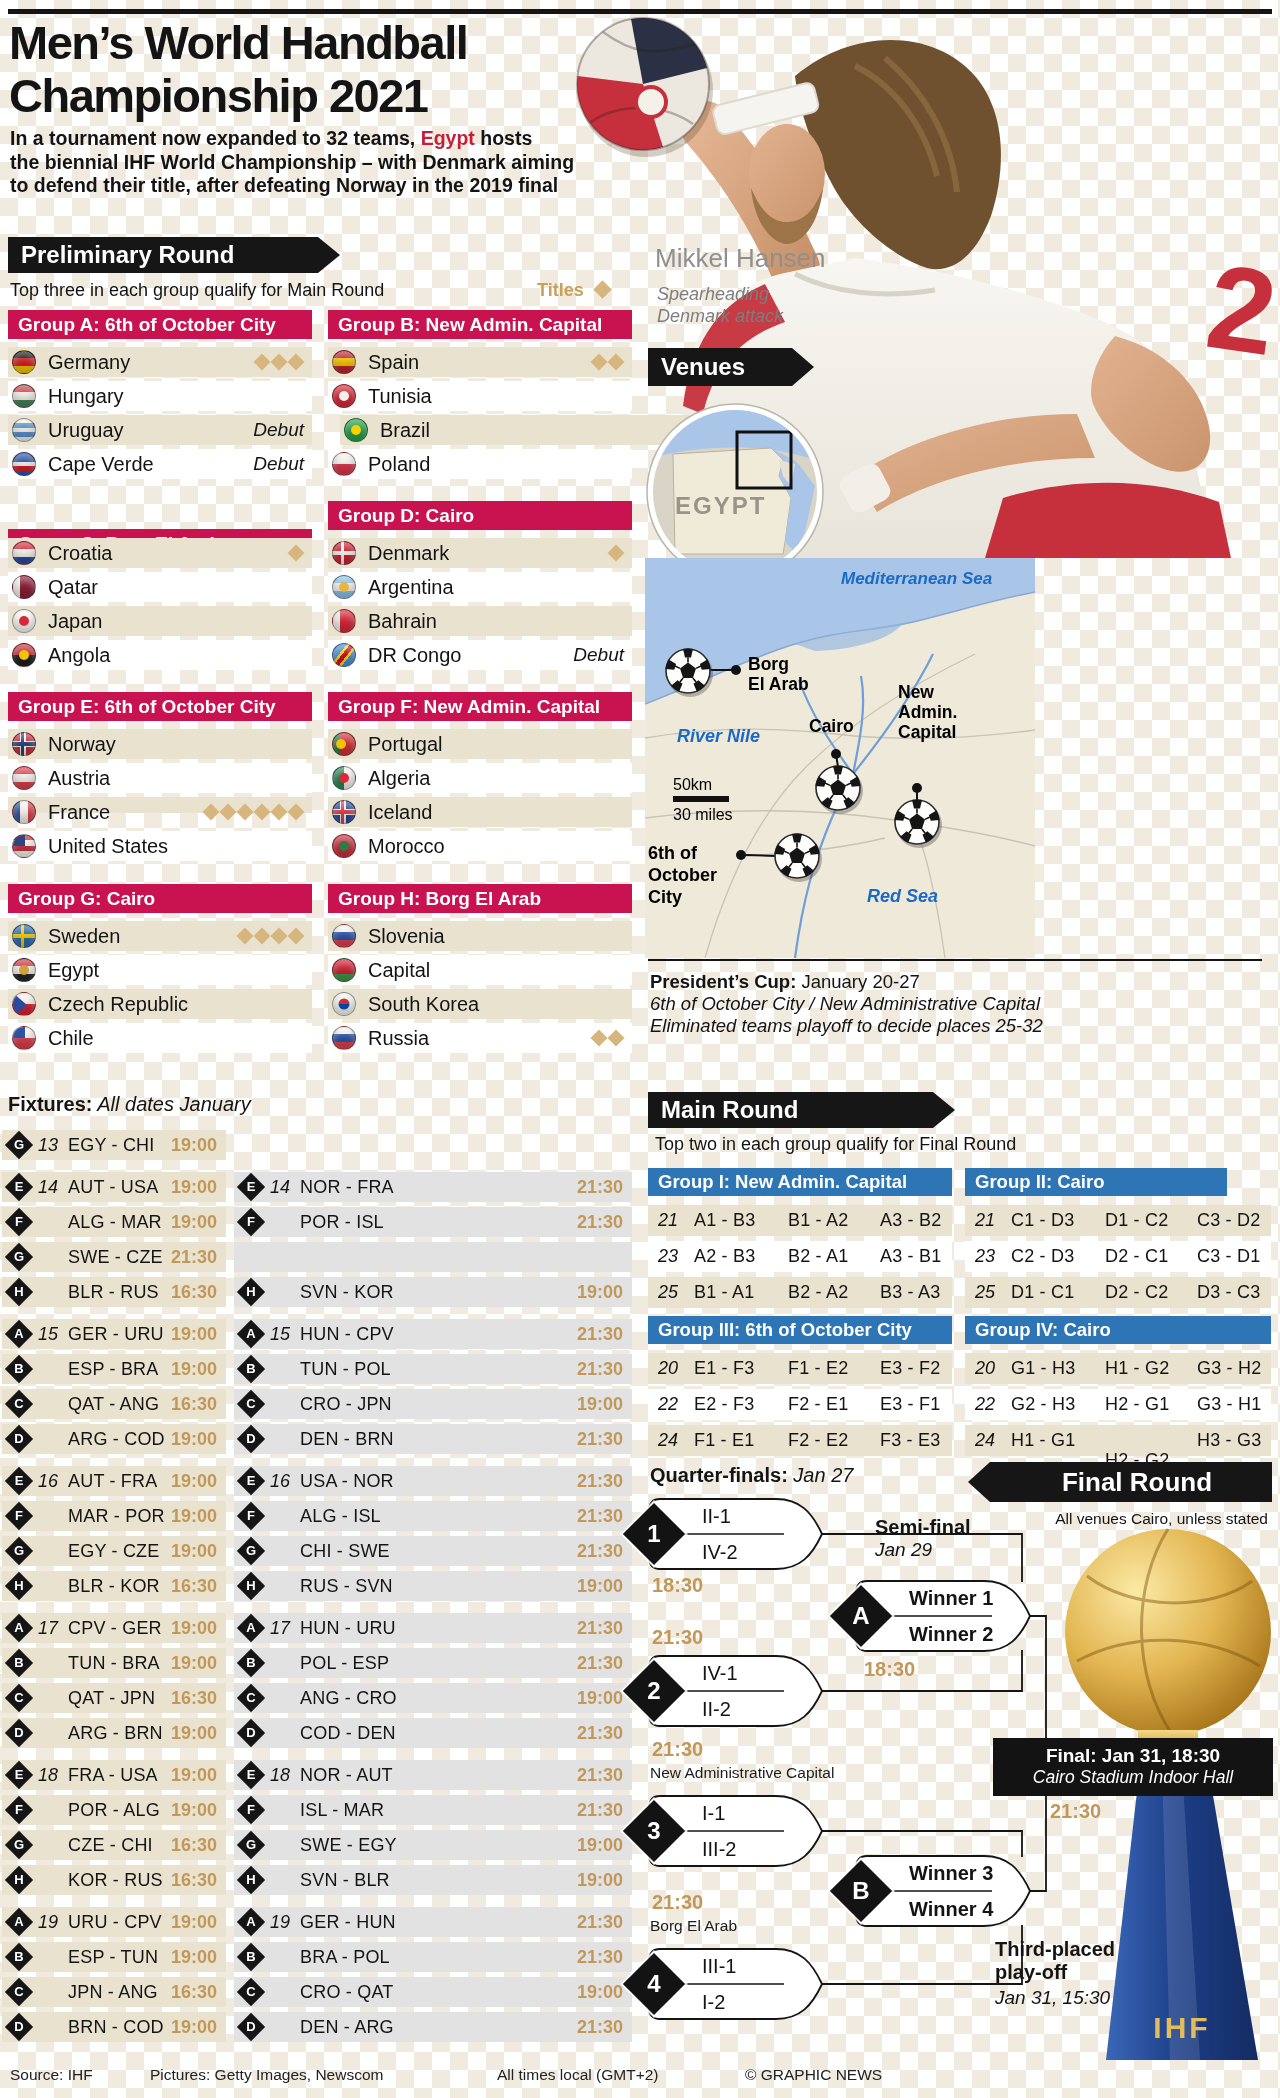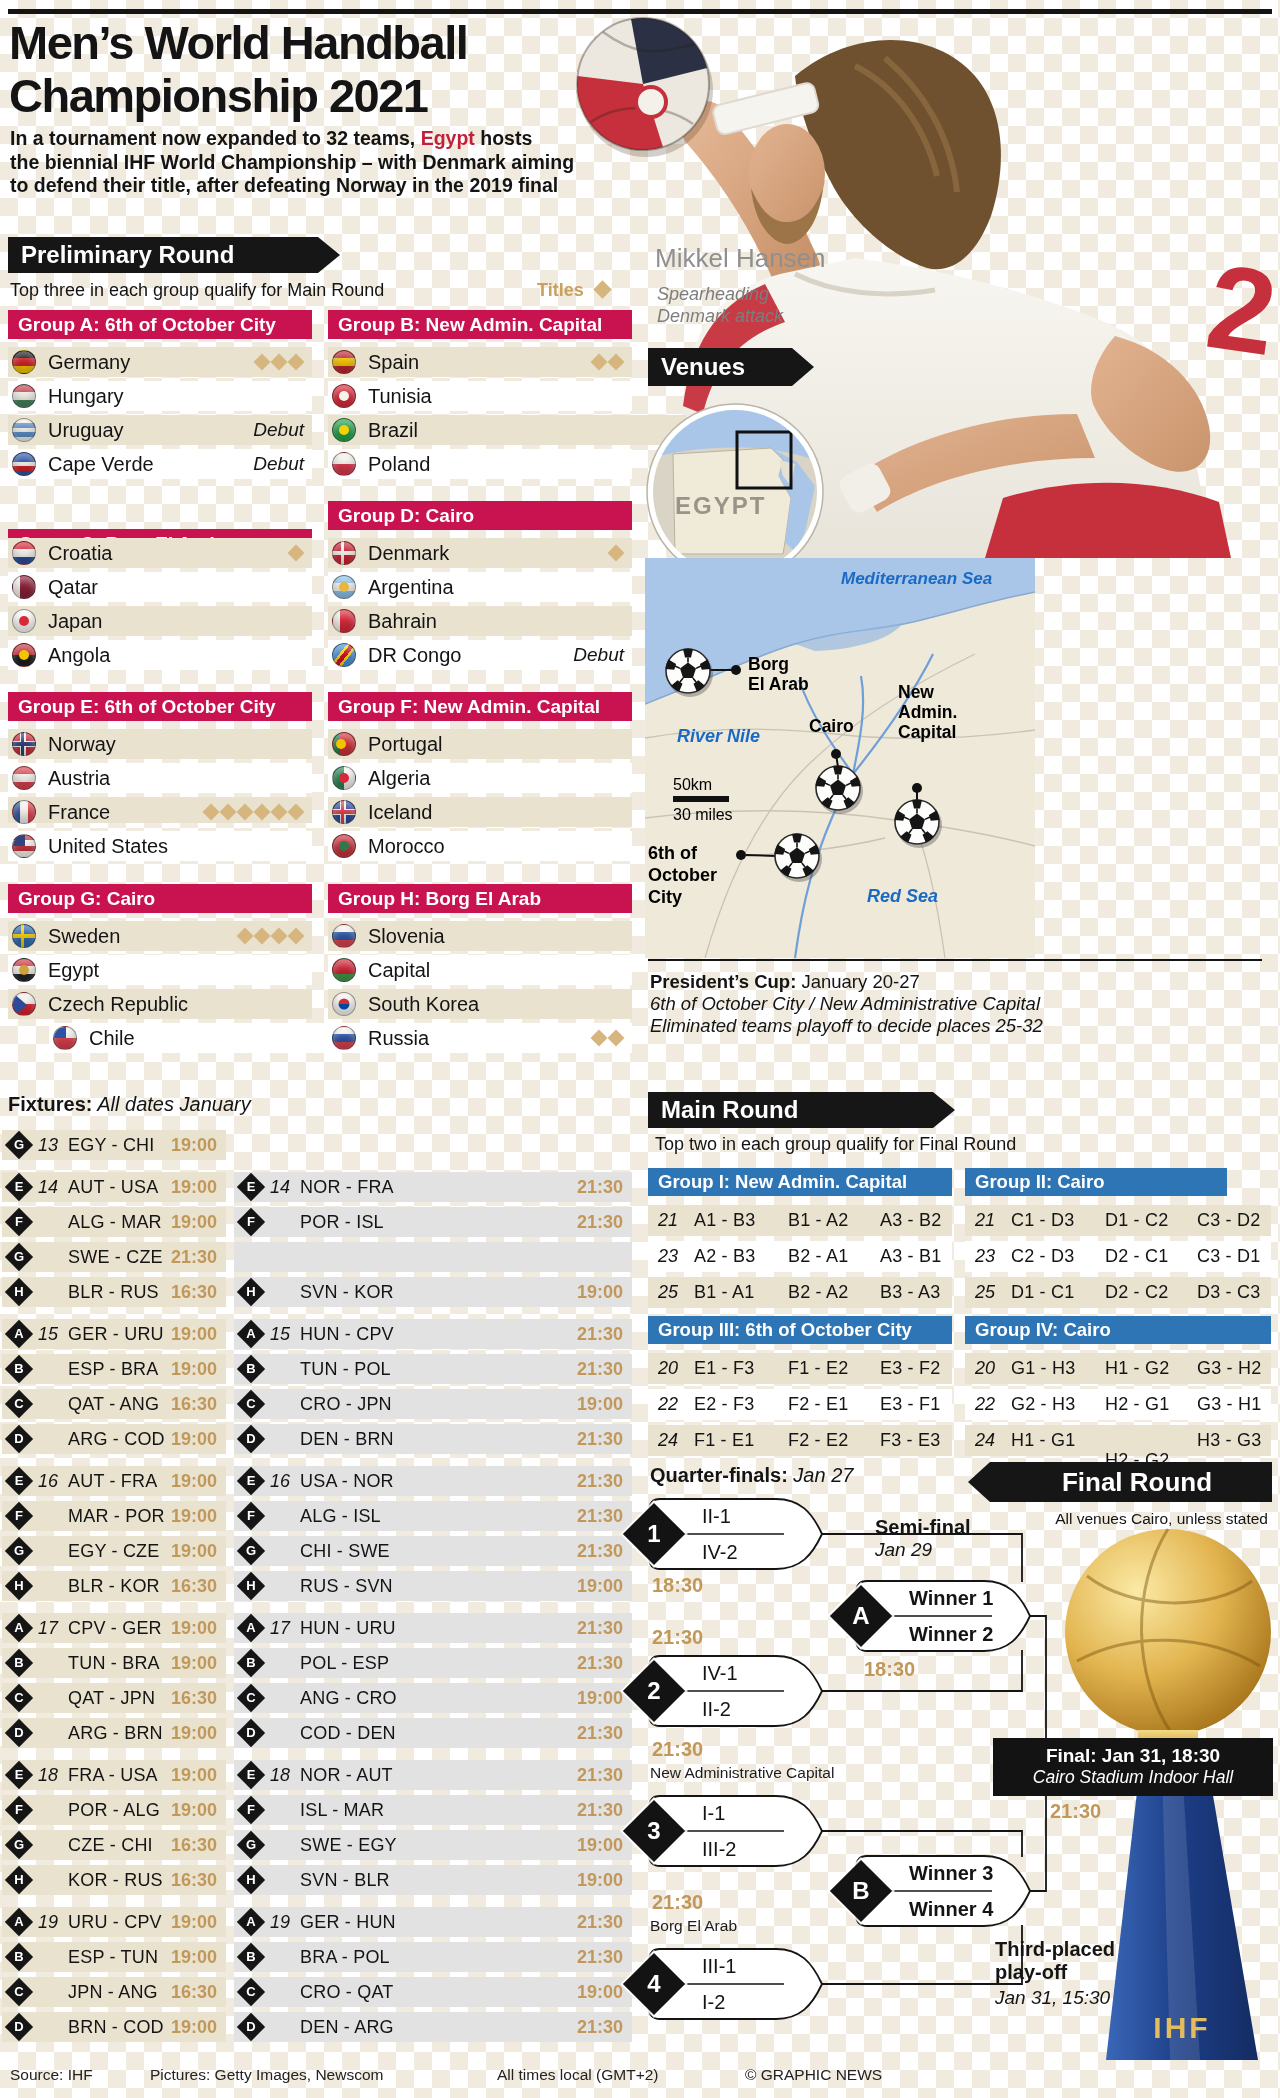--- a/index.html
+++ b/index.html
@@ -153,21 +153,21 @@
           <span class="tdm sm"></span>
         </span>
       </div>
       <div class="trow whiterow" style="left: 328px; top: 381px; width: 304px; height: 30px;">
         <div class="flag" style="background: rgb(216, 41, 58);">
           <div class="dot" style="background: rgb(245, 242, 236);"></div>
         </div>
         <span class="tname">Tunisia</span>
         <span class="rbox"></span>
       </div>
-      <div class="trow beige" style="left: 328px; top: 415px; width: 358px; height: 30px;">
+      <div class="trow beige" style="left: 340px; top: 415px; width: 358px; height: 30px;">
         <div class="flag" style="background: rgb(39, 160, 76);">
           <div class="dot" style="background: rgb(246, 211, 0);"></div>
         </div>
         <span class="tname">Brazil</span>
         <span class="rbox"></span>
       </div>
       <div class="trow whiterow" style="left: 328px; top: 449px; width: 304px; height: 30px;">
         <div class="flag" style="background: linear-gradient(rgb(245, 242, 236) 0%, rgb(245, 242, 236) 50%, rgb(216, 55, 77) 50%, rgb(216, 55, 77) 100%);"></div>
         <span class="tname">Poland</span>
         <span class="rbox"></span>
@@ -228,21 +228,21 @@
       <div class="trow beige" style="left: 8px; top: 729px; width: 304px; height: 30px;">
         <div class="flag" style="background: linear-gradient(to right, transparent 36%, rgb(40, 66, 124) 36%, rgb(40, 66, 124) 52%, transparent 52%), linear-gradient(transparent 41%, rgb(40, 66, 124) 41%, rgb(40, 66, 124) 59%, transparent 59%), linear-gradient(to right, transparent 30%, rgb(245, 242, 236) 30%, rgb(245, 242, 236) 58%, transparent 58%), linear-gradient(transparent 35%, rgb(245, 242, 236) 35%, rgb(245, 242, 236) 65%, transparent 65%), linear-gradient(rgb(197, 43, 58), rgb(197, 43, 58));"></div>
         <span class="tname">Norway</span>
         <span class="rbox"></span>
       </div>
       <div class="trow whiterow" style="left: 8px; top: 763px; width: 304px; height: 30px;">
         <div class="flag" style="background: linear-gradient(rgb(216, 64, 77) 0%, rgb(216, 64, 77) 33.3333%, rgb(245, 242, 236) 33.3333%, rgb(245, 242, 236) 66.6667%, rgb(216, 64, 77) 66.6667%, rgb(216, 64, 77) 100%);"></div>
         <span class="tname">Austria</span>
         <span class="rbox"></span>
       </div>
-      <div class="trow beige" style="left: 8px; top: 797px; width: 304px; height: 26px;">
+      <div class="trow beige" style="left: 8px; top: 797px; width: 304px; height: 16px;">
         <div class="flag" style="background: linear-gradient(to right, rgb(50, 84, 156) 0%, rgb(50, 84, 156) 33.3333%, rgb(245, 242, 236) 33.3333%, rgb(245, 242, 236) 66.6667%, rgb(216, 64, 77) 66.6667%, rgb(216, 64, 77) 100%);"></div>
         <span class="tname">France</span>
         <span class="rbox">
           <span class="tdm sm"></span>
           <span class="tdm sm"></span>
           <span class="tdm sm"></span>
           <span class="tdm sm"></span>
           <span class="tdm sm"></span>
           <span class="tdm sm"></span>
         </span>
@@ -299,21 +299,21 @@
         <span class="tname">Egypt</span>
         <span class="rbox"></span>
       </div>
       <div class="trow beige" style="left: 8px; top: 989px; width: 304px; height: 30px;">
         <div class="flag" style="background: linear-gradient(rgb(245, 242, 236) 50%, rgb(215, 34, 46) 50%);">
           <div style="position: absolute; left: 0px; top: 0px; width: 0px; height: 0px; border-top: 12px solid transparent; border-bottom: 12px solid transparent; border-left: 14px solid rgb(43, 74, 156);"></div>
         </div>
         <span class="tname">Czech Republic</span>
         <span class="rbox"></span>
       </div>
-      <div class="trow whiterow" style="left: 8px; top: 1023px; width: 304px; height: 30px; margin-left: 41px;">
+      <div class="trow whiterow" style="left: 8px; top: 1023px; width: 304px; height: 30px;">
         <div class="flag" style="background: linear-gradient(rgb(245, 242, 236) 0%, rgb(245, 242, 236) 50%, rgb(216, 64, 77) 50%, rgb(216, 64, 77) 100%);">
           <div class="kant" style="background: rgb(43, 84, 164);"></div>
         </div>
         <span class="tname">Chile</span>
         <span class="rbox"></span>
       </div>
       <div class="ghdr" style="left: 328px; top: 884px; width: 304px; height: 29px;">Group H: Borg El Arab</div>
       <div class="trow beige" style="left: 328px; top: 921px; width: 304px; height: 30px;">
         <div class="flag" style="background: linear-gradient(rgb(245, 242, 236) 0%, rgb(245, 242, 236) 33.3333%, rgb(43, 84, 164) 33.3333%, rgb(43, 84, 164) 66.6667%, rgb(216, 64, 77) 66.6667%, rgb(216, 64, 77) 100%);"></div>
         <span class="tname">Slovenia</span>

